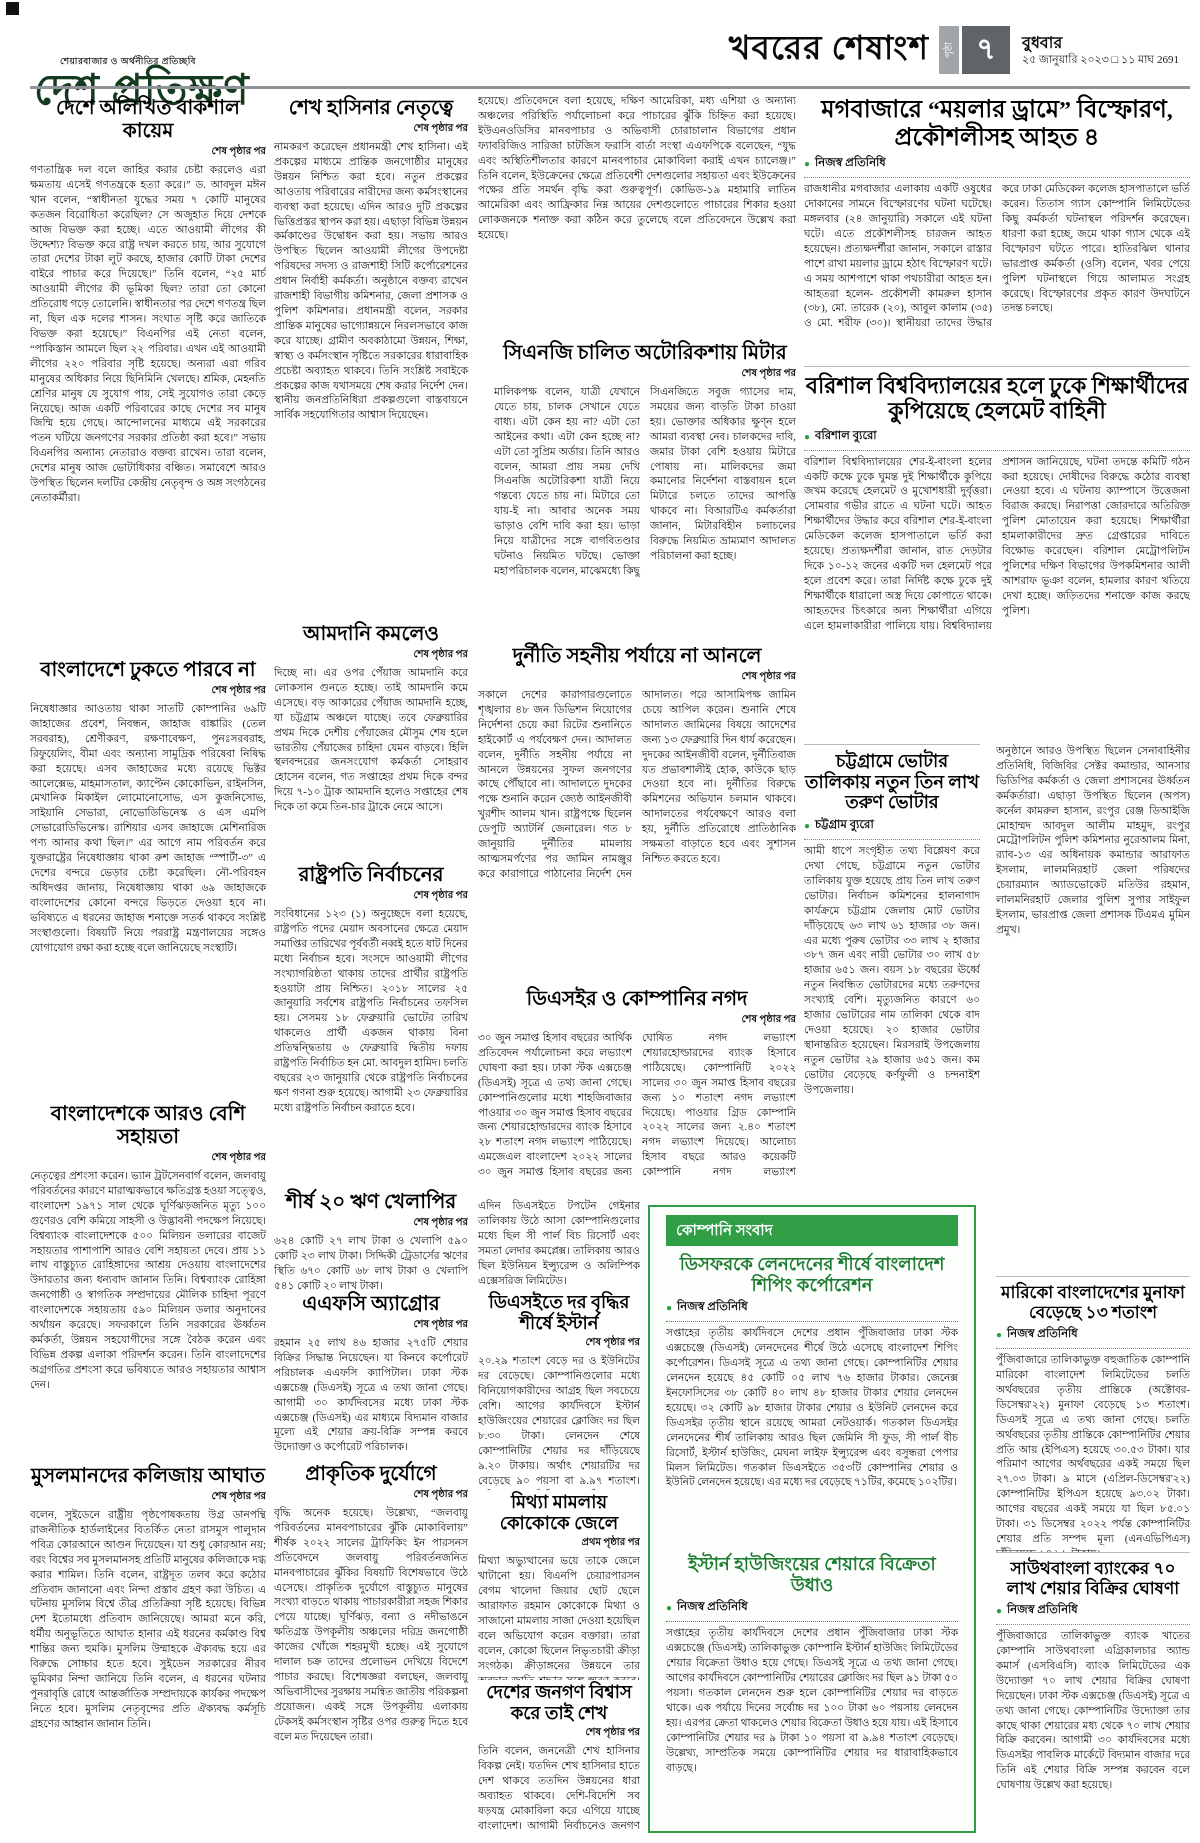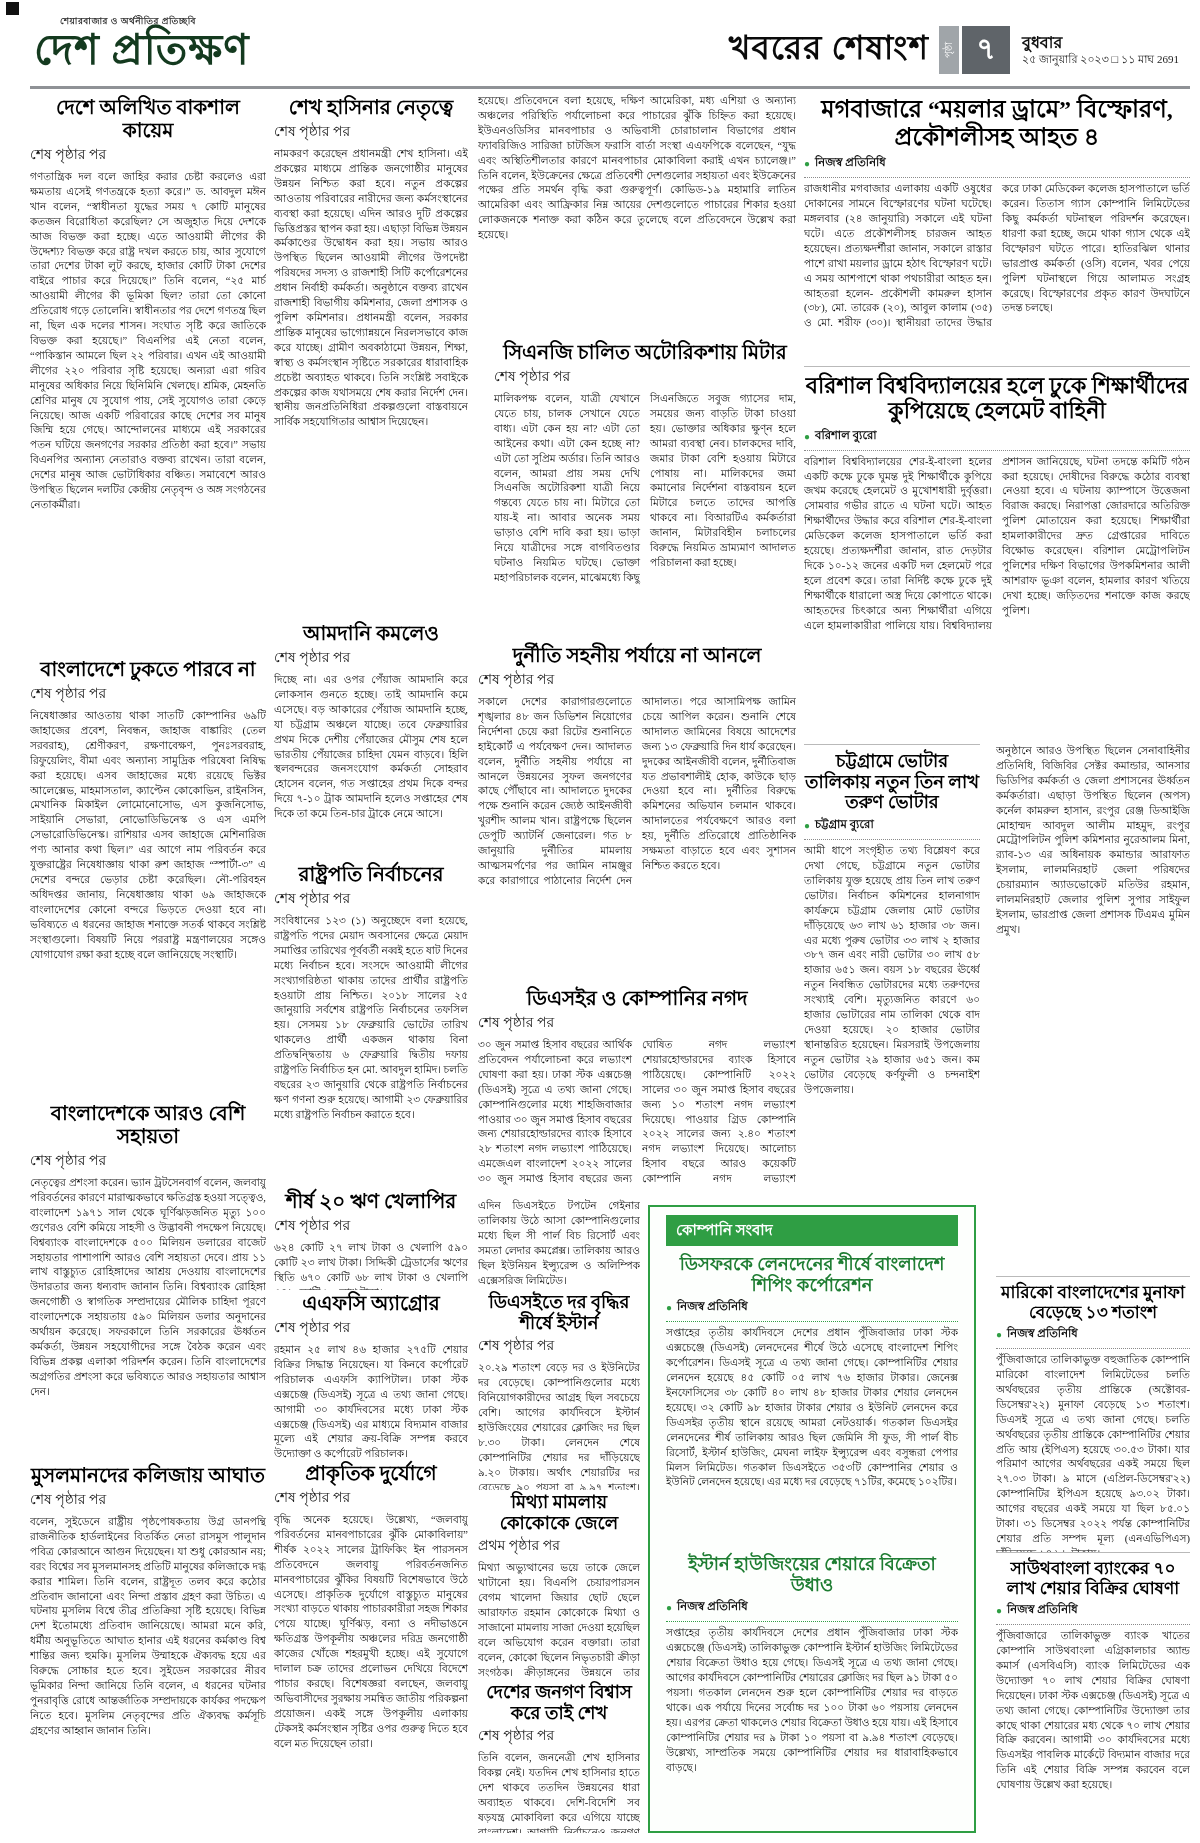--- a/index.html
+++ b/index.html
@@ -2,40 +2,40 @@
 <html><head>
 <meta charset="utf-8">
 <style>
   html,body{margin:0;padding:0;background:#e8e8e4;}
   body{font-family:"Liberation Serif", serif;}
   .page{position:relative;width:1200px;height:1843px;background:#ffffff;margin:0 auto;overflow:hidden;color:#111;}
   .corner{position:absolute;left:6px;top:2px;width:13px;height:13px;background:#111;}
   
   .masthead{position:absolute;left:30px;top:8px;width:1160px;height:76px;}
   .brand{position:absolute;left:4px;top:6px;}
-  .tagline{font-size:9px;color:#333;font-weight:bold;letter-spacing:.5px;margin-left:26px;}
+  .tagline{font-size:9px;color:#333;font-weight:bold;letter-spacing:.5px;margin-left:26px;margin-top:40px;}
   .logo{font-size:42px;line-height:1.0;font-weight:900;color:#143a1f;letter-spacing:1px;}
   .mh-right{position:absolute;right:0;top:14px;display:flex;align-items:center;gap:10px;}
   .section-title{font-size:33px;font-weight:900;color:#0a0a0a;letter-spacing:1px;}
   .pagebadge{display:flex;align-items:stretch;height:48px;}
   .plabel{width:20px;background:#a0a5a9;color:#fff;font-size:10px;display:flex;align-items:center;justify-content:center;writing-mode:vertical-rl;transform:rotate(180deg);}
   .pnum{width:48px;background:#5f6469;color:#fff;font-size:30px;font-weight:bold;display:flex;align-items:center;justify-content:center;margin-left:3px;}
   .dateblock{line-height:1.25;padding-left:2px;min-width:168px;}
   .weekday{font-size:16px;font-weight:bold;}
   .dateline{font-size:11px;color:#222;}
   .toprule{position:absolute;left:30px;top:86px;width:1160px;height:0;border-top:3px solid #8f9296;}
   
   .art{overflow:hidden;}
   .hl{font-weight:bold;text-align:center;color:#000000;line-height:1.15;margin:2px 0 1px 0;}
   .hl-20{font-size:20px;}
   .hl-22{font-size:22px;}
   .hl-24{font-size:24px;}
   .hl-18{font-size:18px;}
   .hl-17{font-size:17px;}
-  .sub{font-size:14px;font-weight:normal;text-align:left;margin:1px 0 3px 0;}
+  .sub{font-size:10px;font-weight:bold;text-align:right;margin:1px 0 3px 0;}
   .bd{font-size:10.5px;line-height:1.42;text-align:justify;text-justify:inter-word;}
   .bd2{column-count:2;column-gap:10px;}
   .byline{font-size:11.5px;font-weight:bold;border-bottom:1px dotted #8a8a8a;padding:2px 0 4px 0;margin-bottom:4px;display:flex;align-items:center;gap:5px;}
   .dot{color:#2f9e44;font-size:10px;}
   .colblock{position:absolute;}
   .r-sep{border-top:1px solid #b9b9b9;padding-top:4px;}
   
   .cbox{position:absolute;left:648px;top:1205px;width:328px;height:628px;border:2px solid #2f9e44;background:#fdfffd;box-sizing:border-box;padding:8px 16px;overflow:hidden;}
   .cbox-bar{background:#2f9e44;color:#fff;font-size:15px;font-weight:bold;padding:3px 10px;margin-bottom:6px;}
   .cbox .hl{color:#1e7d32;}

